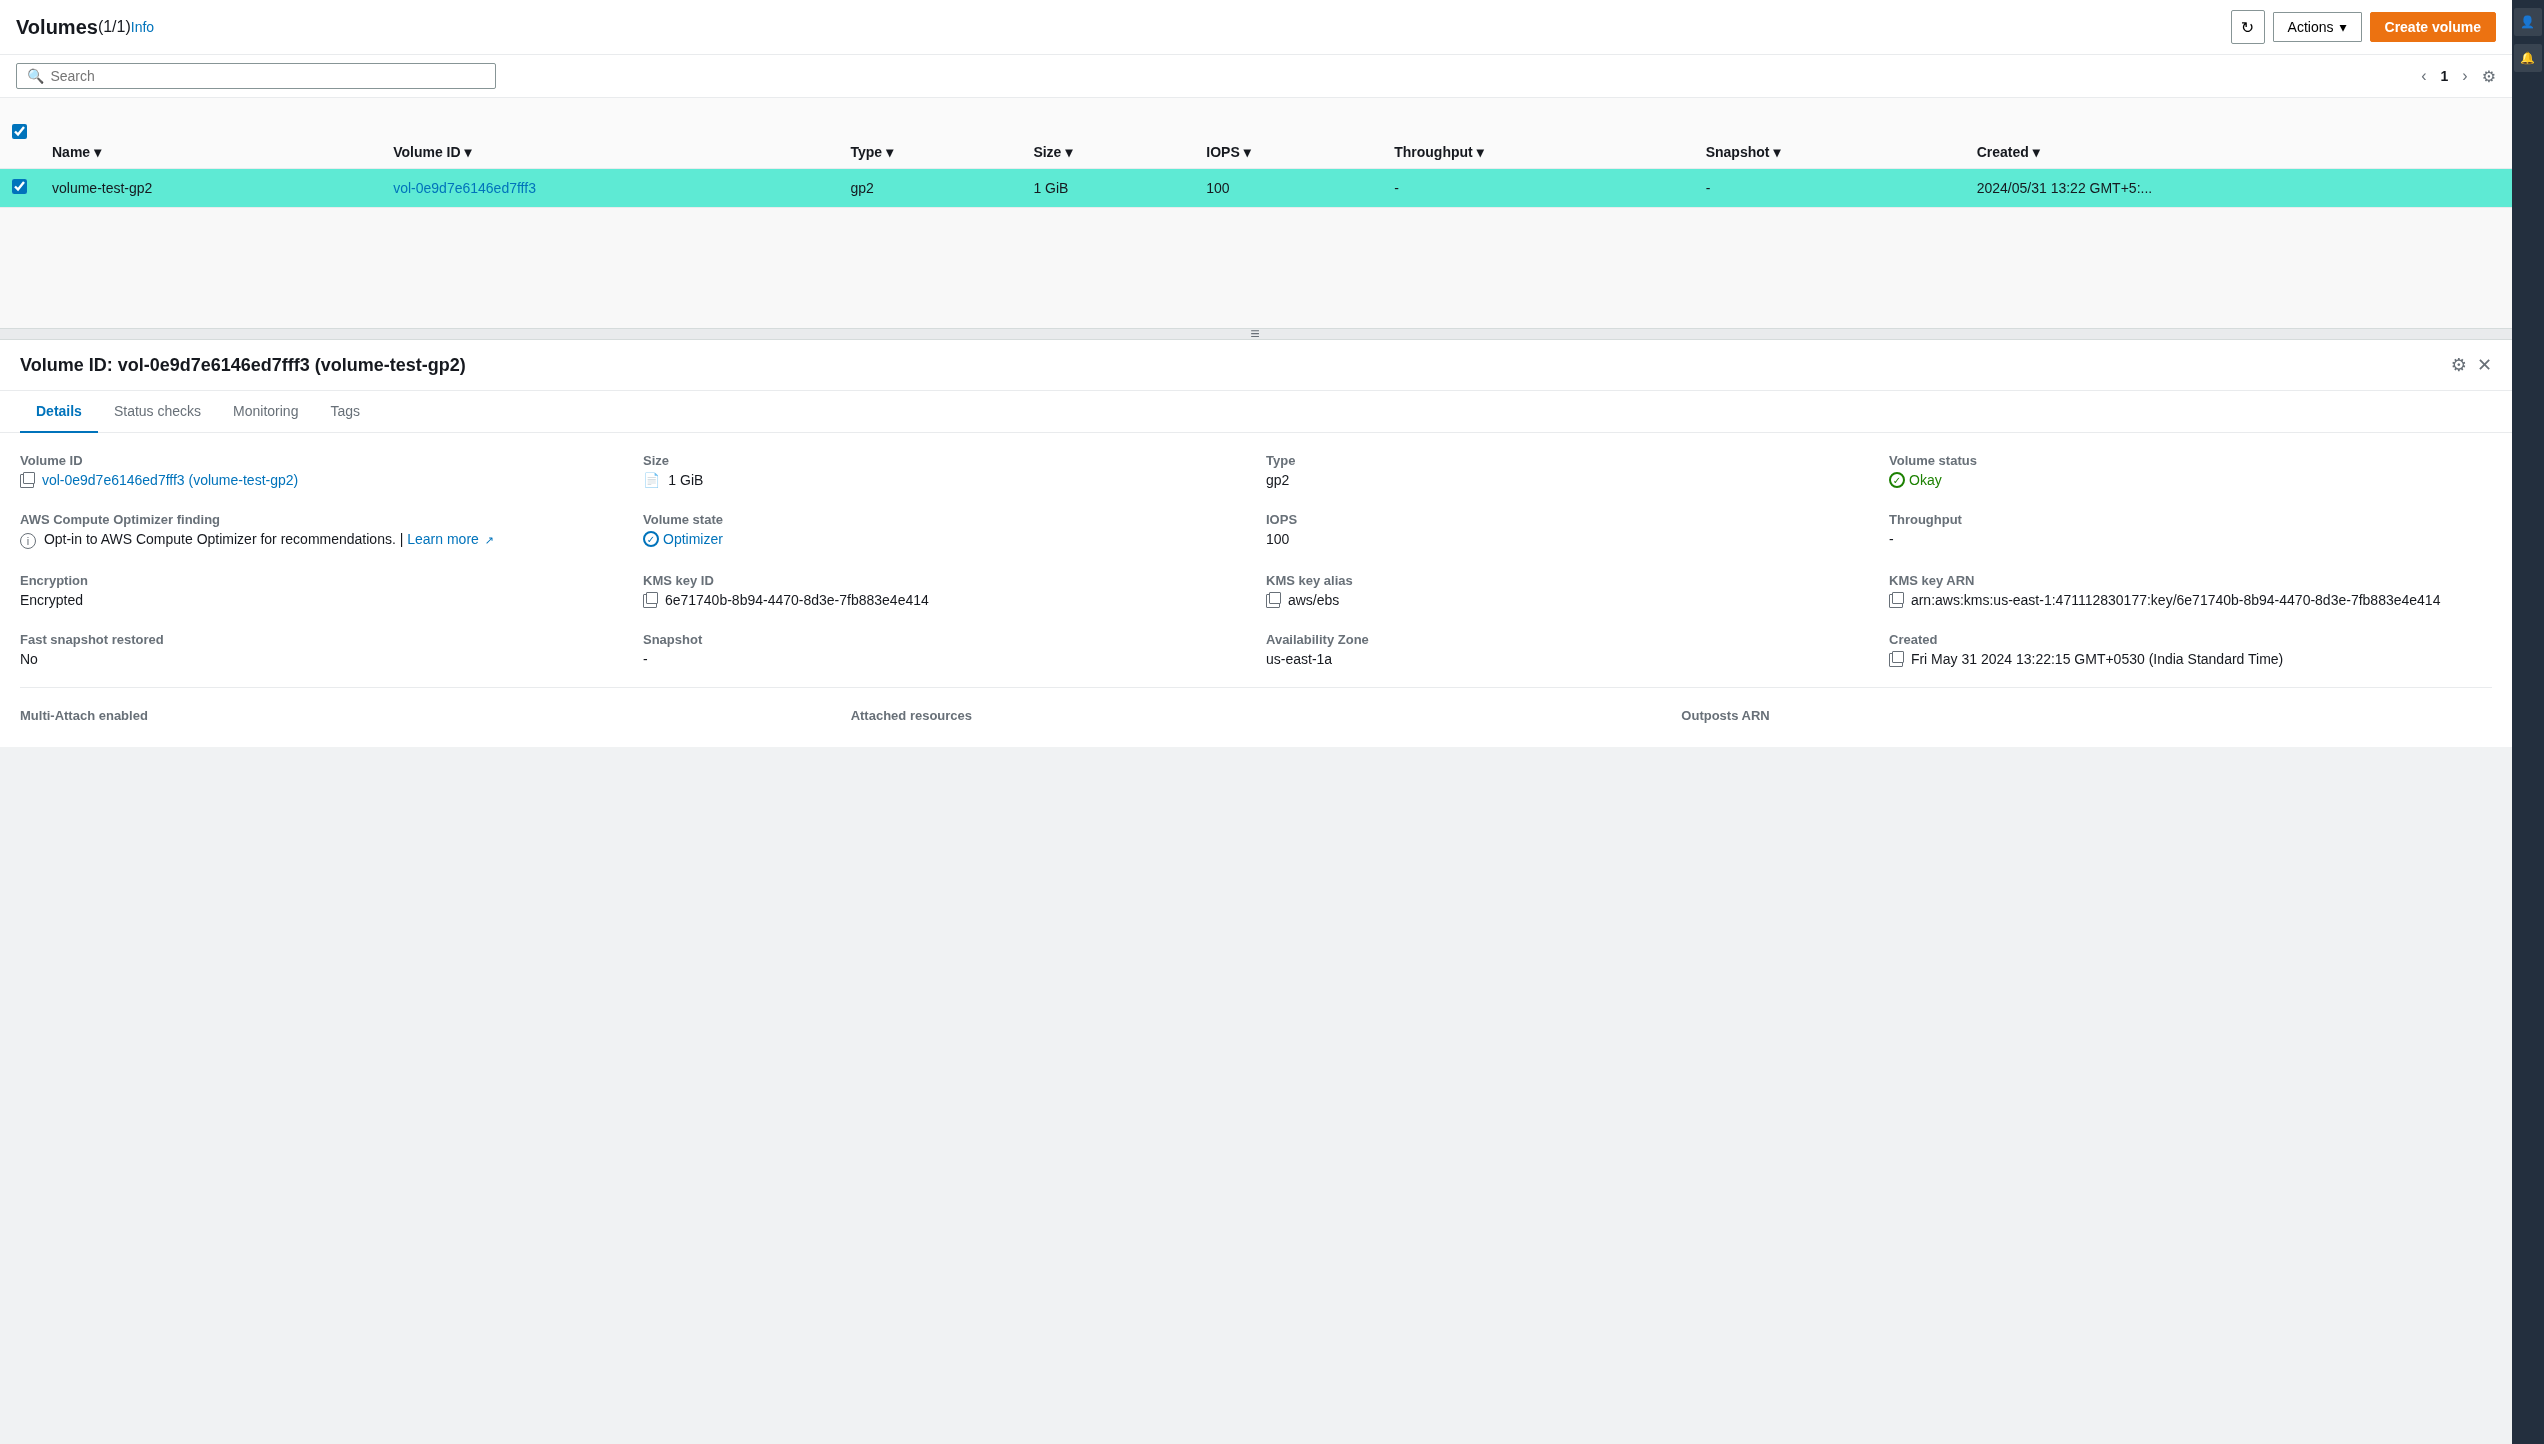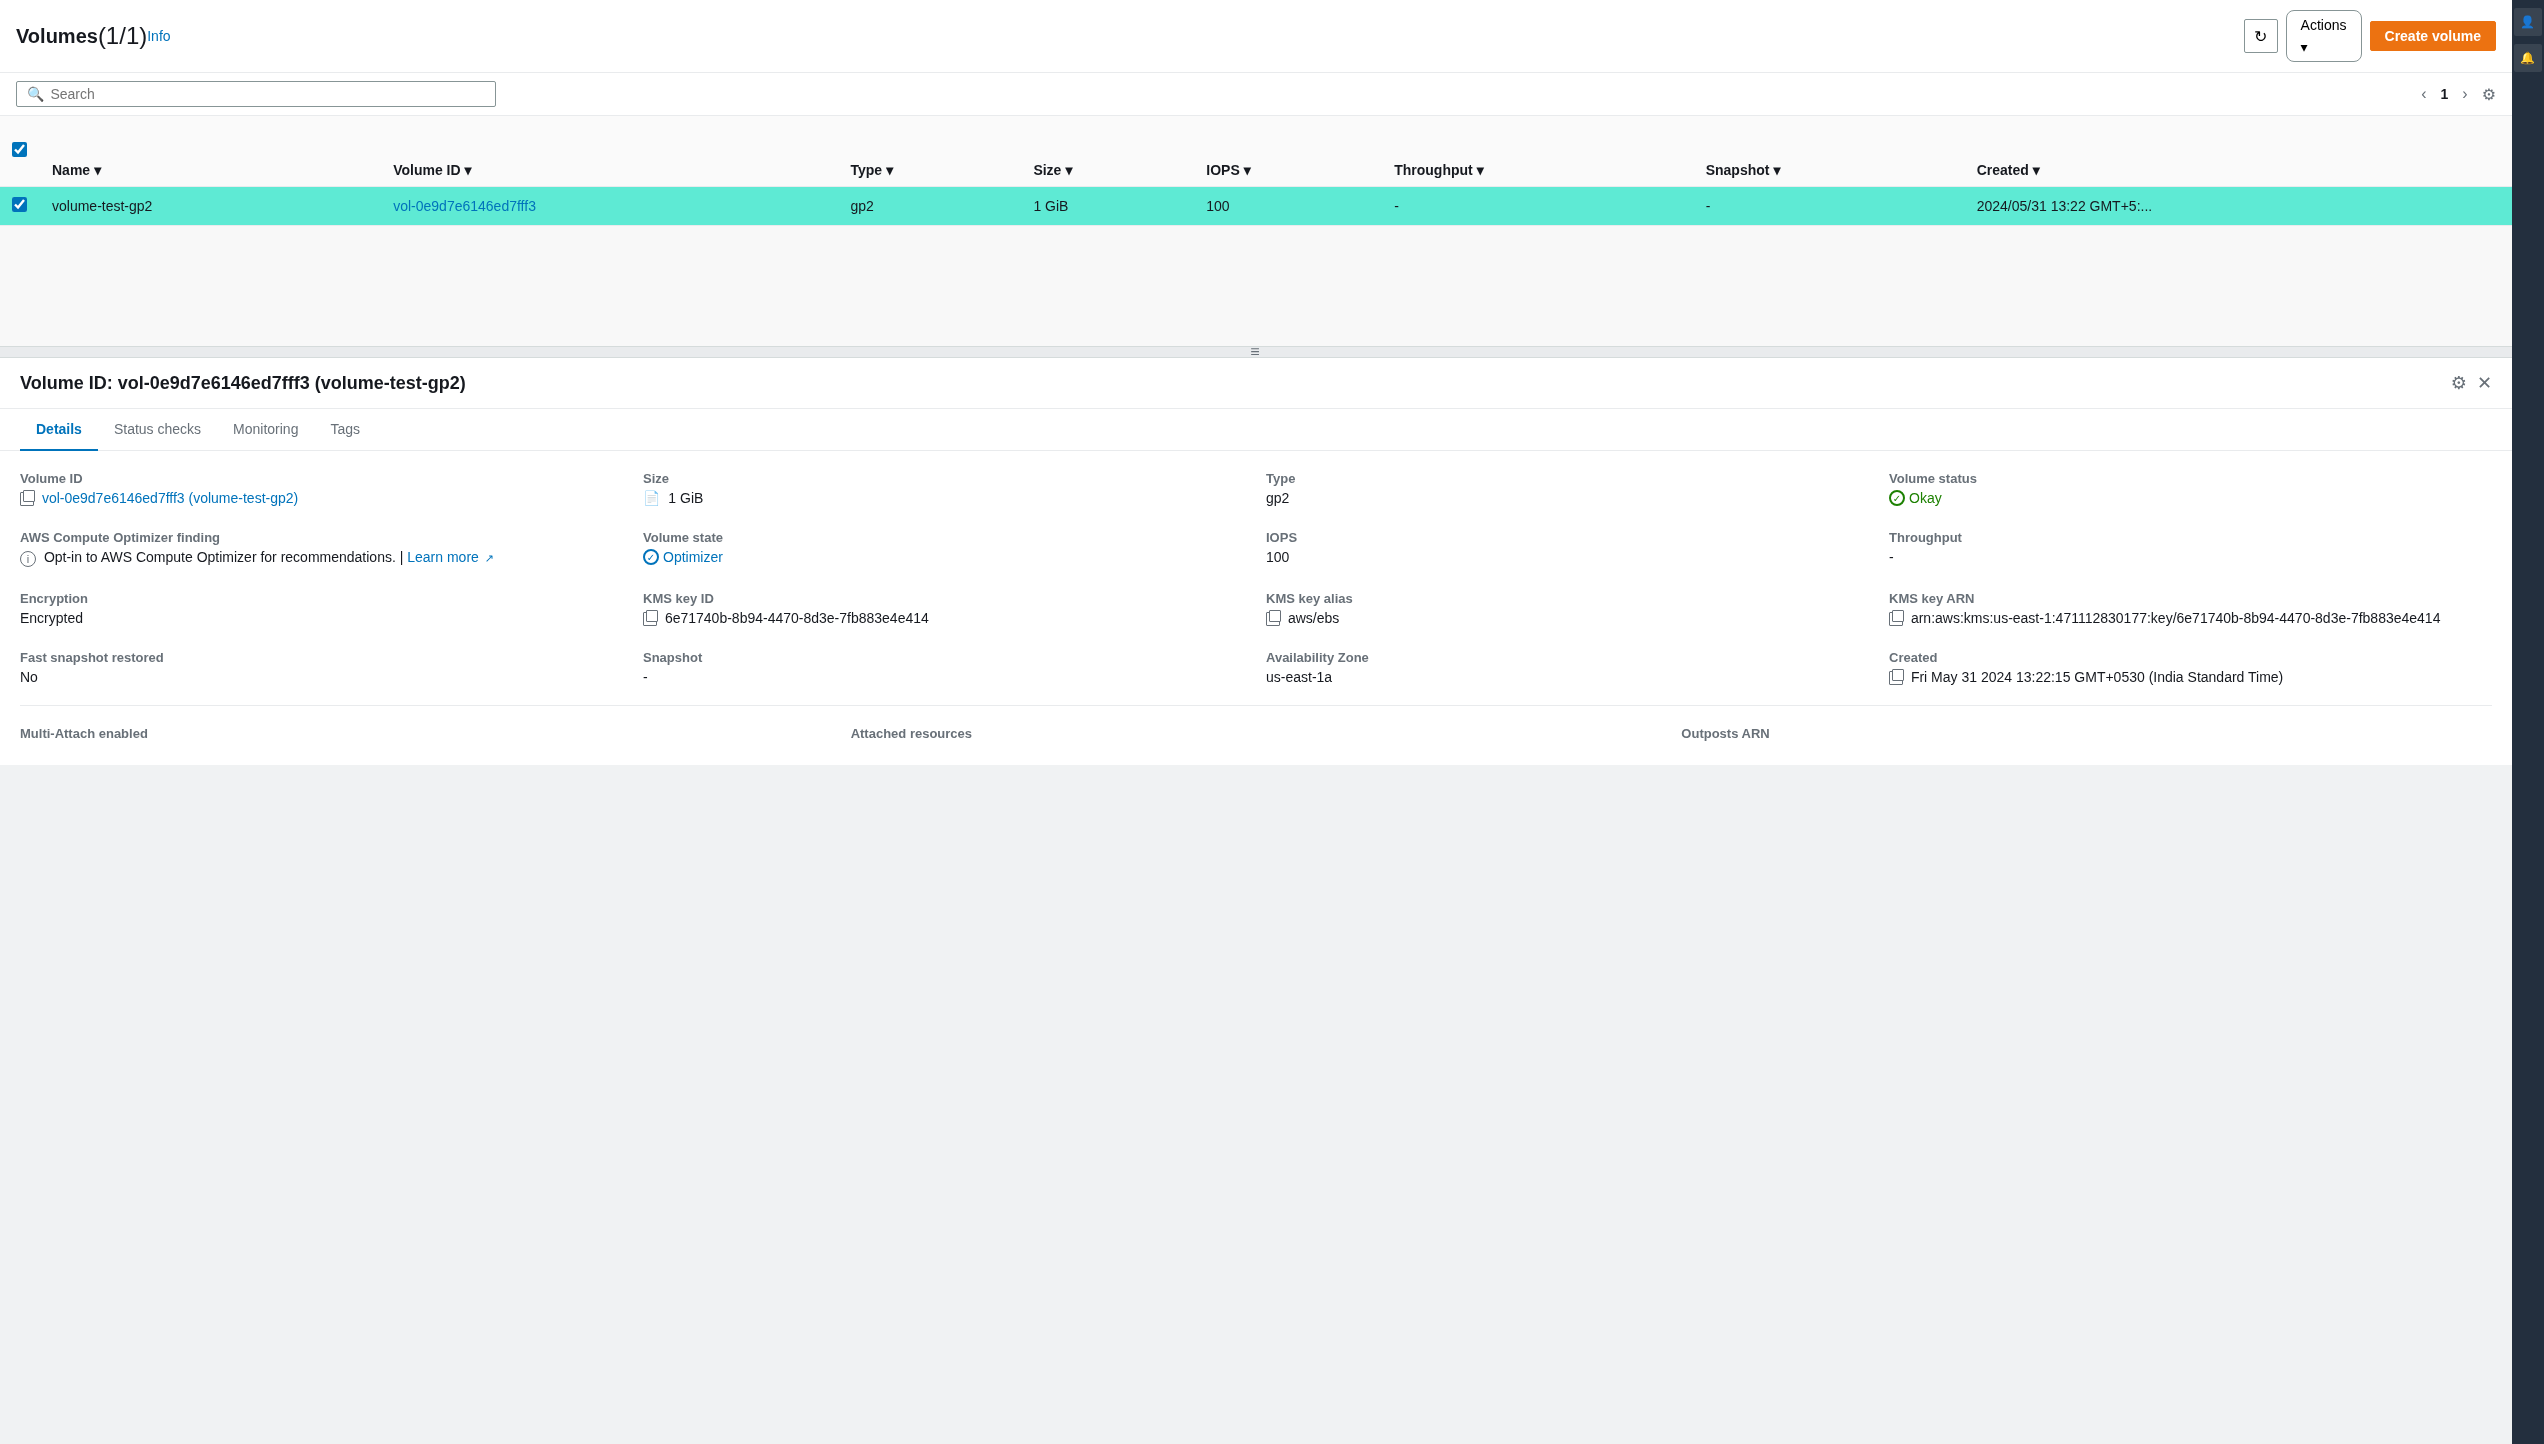--- a/index.html
+++ b/index.html
@@ -25,21 +25,21 @@
       align-items: center;
     }
 
     .page-title {
       font-size: 20px;
       font-weight: 700;
       color: #16191f;
     }
 
     .page-title-count {
-      font-size: 24px;
+      font-size: 16px;
       font-weight: 400;
       color: #16191f;
     }
 
     .info-link {
       color: #0073bb;
       cursor: pointer;
       font-size: 14px;
       text-decoration: none;
     }
@@ -59,28 +59,27 @@
       cursor: pointer;
       display: flex;
       align-items: center;
       justify-content: center;
       font-size: 16px;
     }
 
     .btn-actions {
       background: #fff;
       border: 1px solid #879596;
-      border-radius: 8px;
+      border-radius: 1px;
       padding: 6px 14px;
       cursor: pointer;
       font-size: 14px;
       display: flex;
-      align-items: flex-start;
+      align-items: flex-end;
       gap: 6px;
-      flex-direction: column;
     }
 
     .btn-create {
       background: #ec7211;
       border: 1px solid #ec7211;
       border-radius: 2px;
       padding: 6px 14px;
       cursor: pointer;
       font-size: 14px;
       color: #fff;

